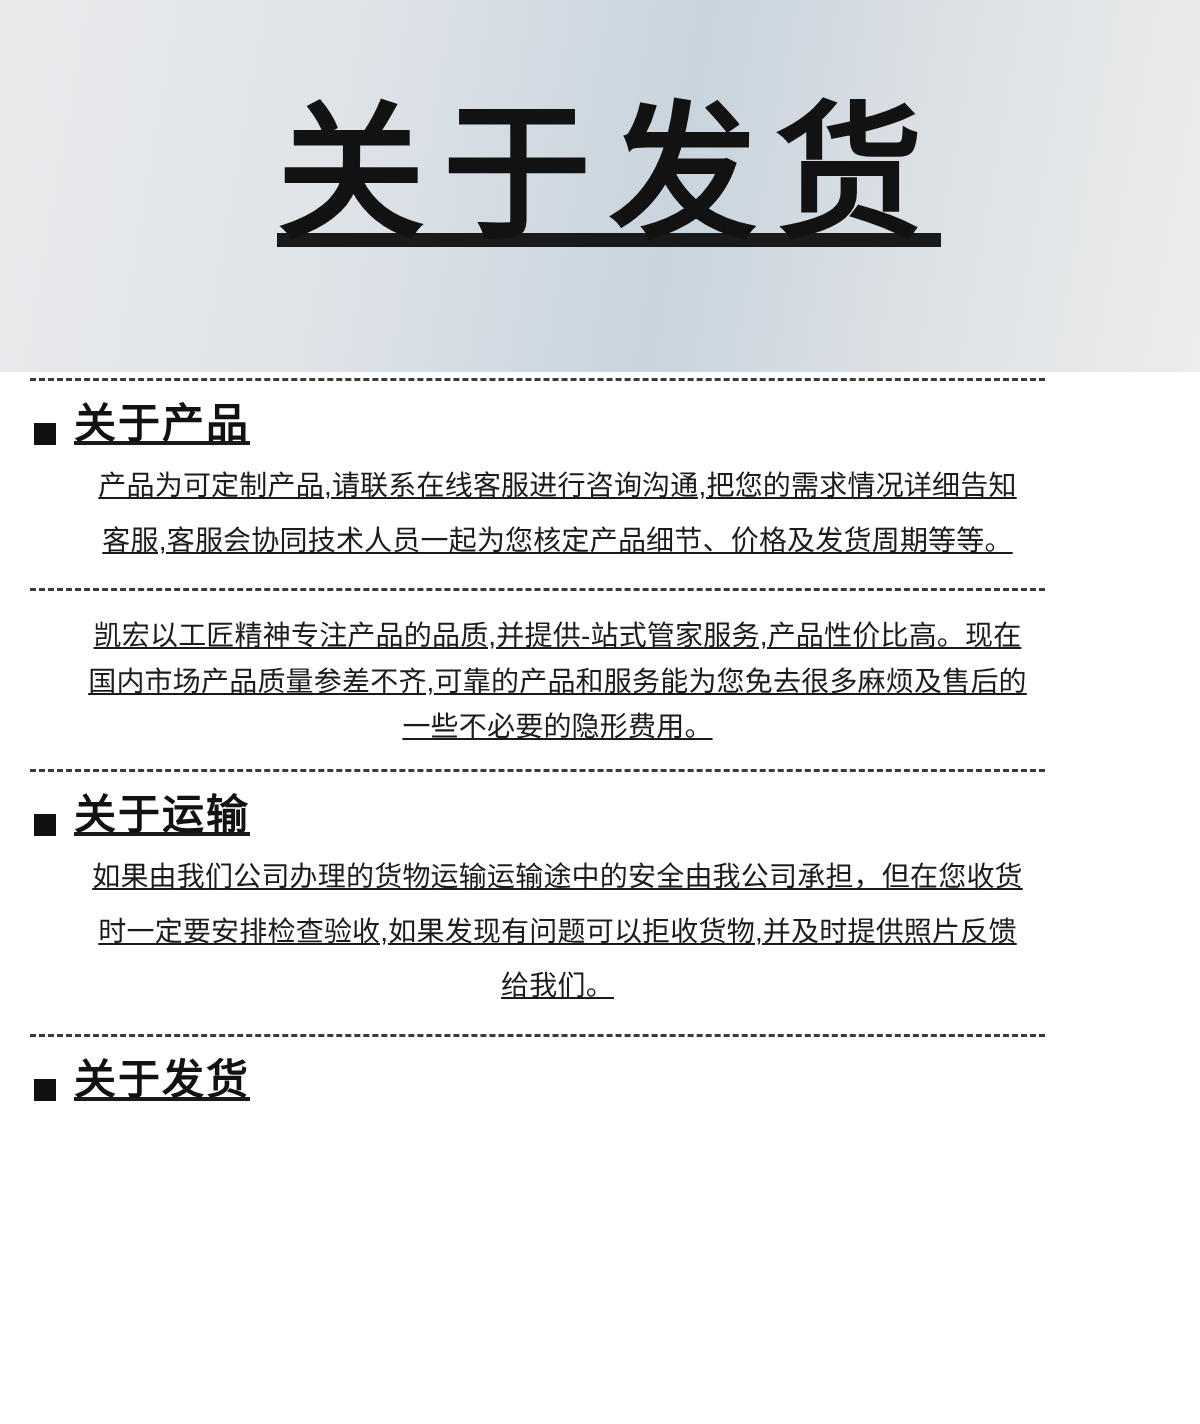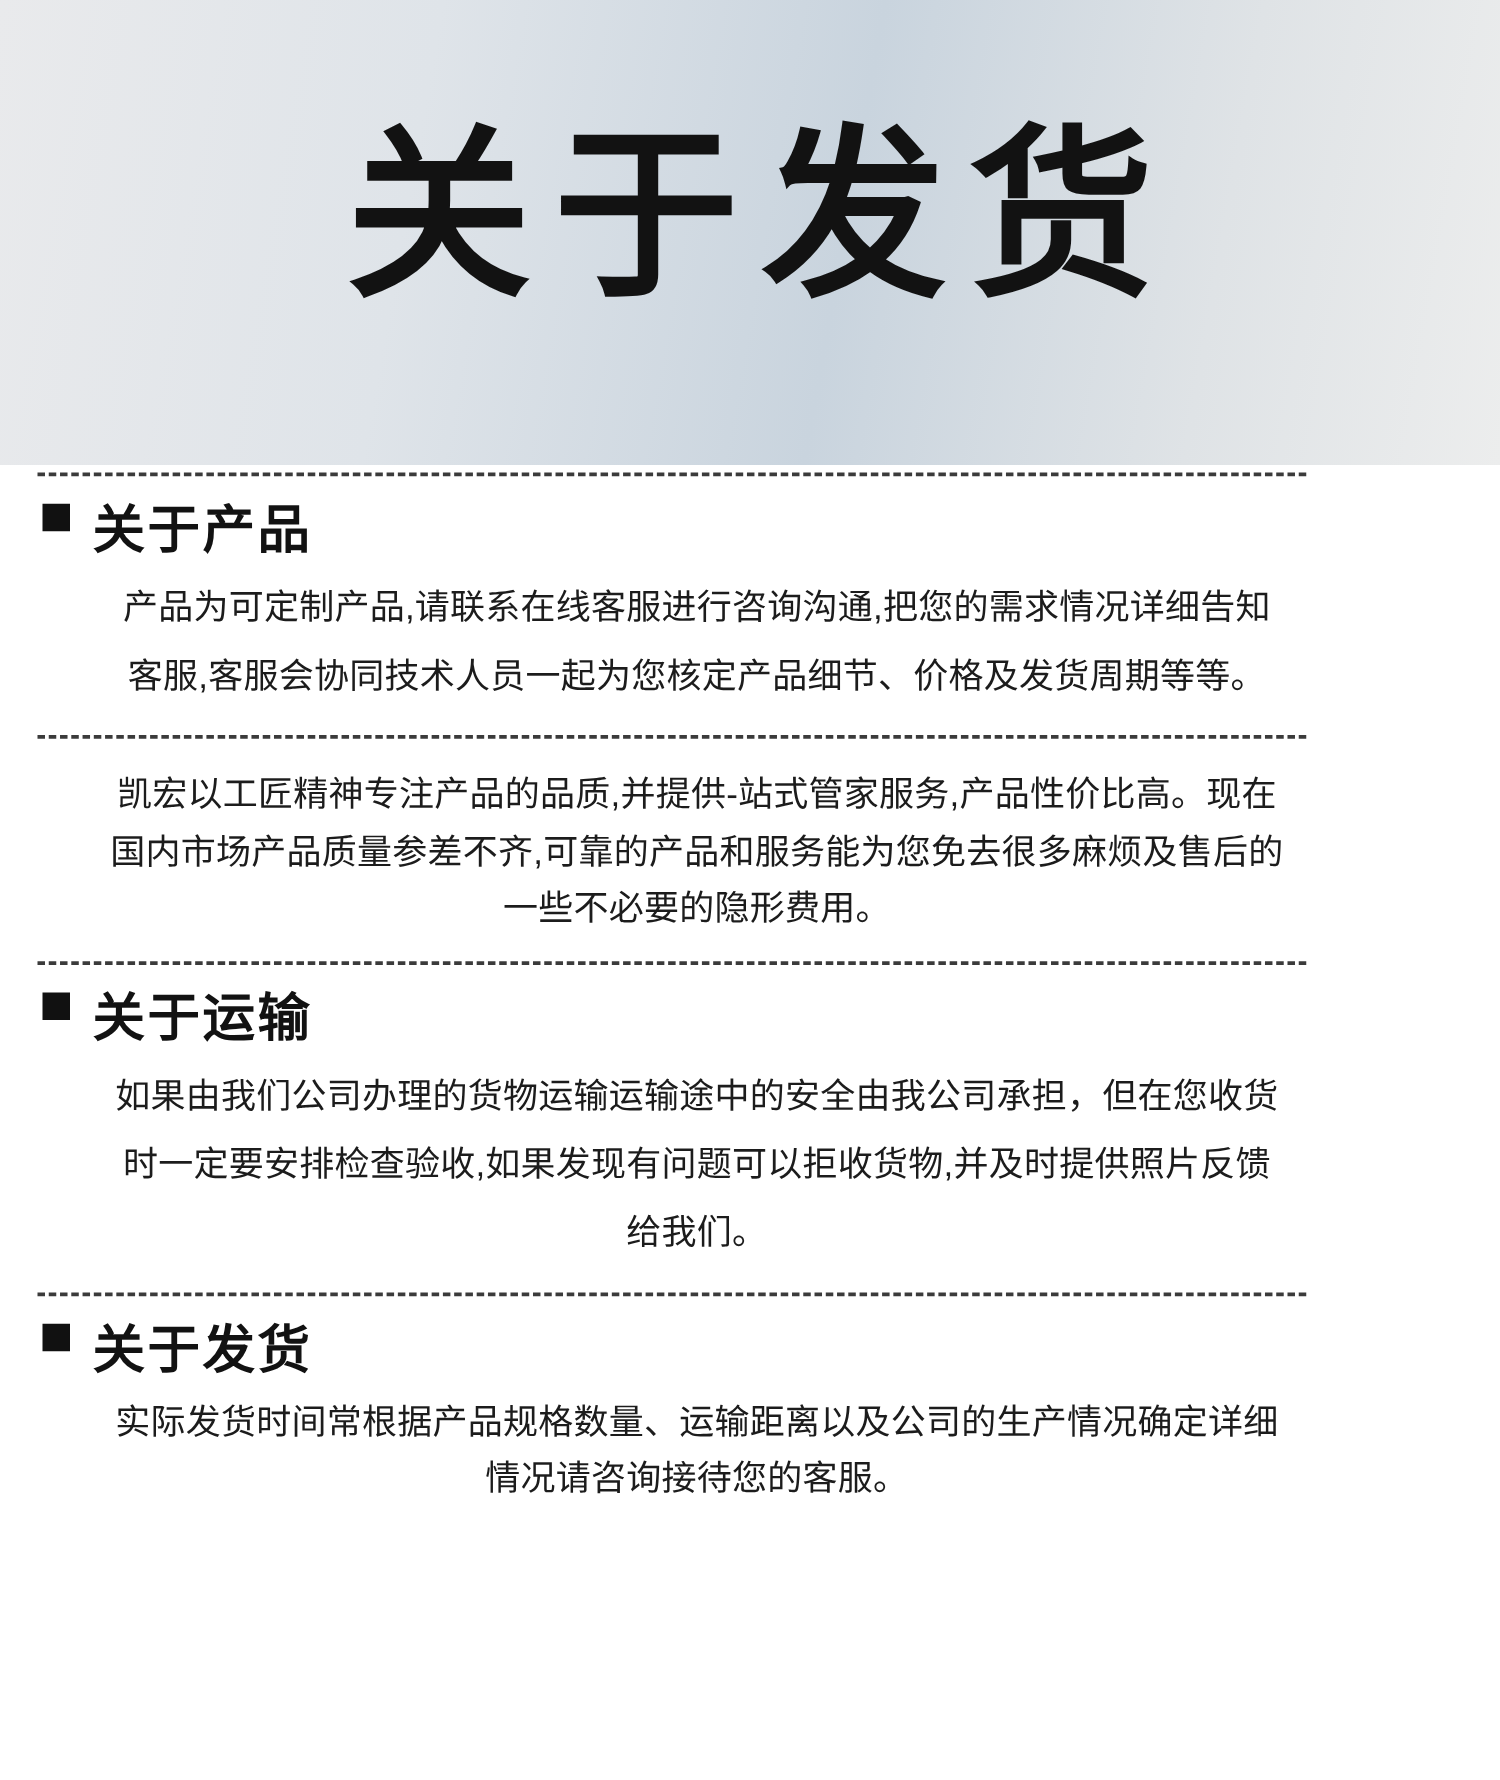--- a/index.html
+++ b/index.html
@@ -13,20 +13,21 @@
     color: #1a1a1a;
     -webkit-font-smoothing: antialiased;
   }
 
   .page {
     width: 1075px;
     min-height: 1424px;
     box-sizing: border-box;
     background: #ffffff;
     position: relative;
+    text-decoration: underline;
   }
 
   
   .banner {
     height: 372px;
     width: 1200px;
     background: linear-gradient(100deg, #e9eaec 0%, #dfe4e9 28%, #c9d4de 56%, #dfe3e6 80%, #eceded 100%);
     display: flex;
     align-items: center;
     justify-content: center;
@@ -55,21 +56,21 @@
     margin: 0;
   }
   .divider.first { margin-top: 6px; }
 
   .section {
     padding: 22px 0 20px 0;
   }
 
   .section-head {
     display: flex;
-    align-items: flex-start;
+    align-items: flex-end;
     gap: 18px;
     margin: 0 0 14px 4px;
   }
   .bullet {
     width: 22px;
     height: 22px;
     background: #111111;
     flex: 0 0 auto;
     display: block;
   }
@@ -131,17 +132,16 @@
       <div class="section-body loose">如果由我们公司办理的货物运输运输途中的安全由我公司承担，但在您收货时一定要安排检查验收,如果发现有问题可以拒收货物,并及时提供照片反馈给我们。</div>
     </div>
 
     <div class="divider"></div>
 
     <div class="section">
       <div class="section-head">
         <span class="bullet"></span>
         <span class="section-title">关于发货</span>
       </div>
-      <div class="section-body">实际发货时间常根据产品规格数量、运输距离以及公司的生产情况确定详细情况请咨询接待您的客服。</div>
     </div>
 
   </div>
 </div>
 
 </body></html>

